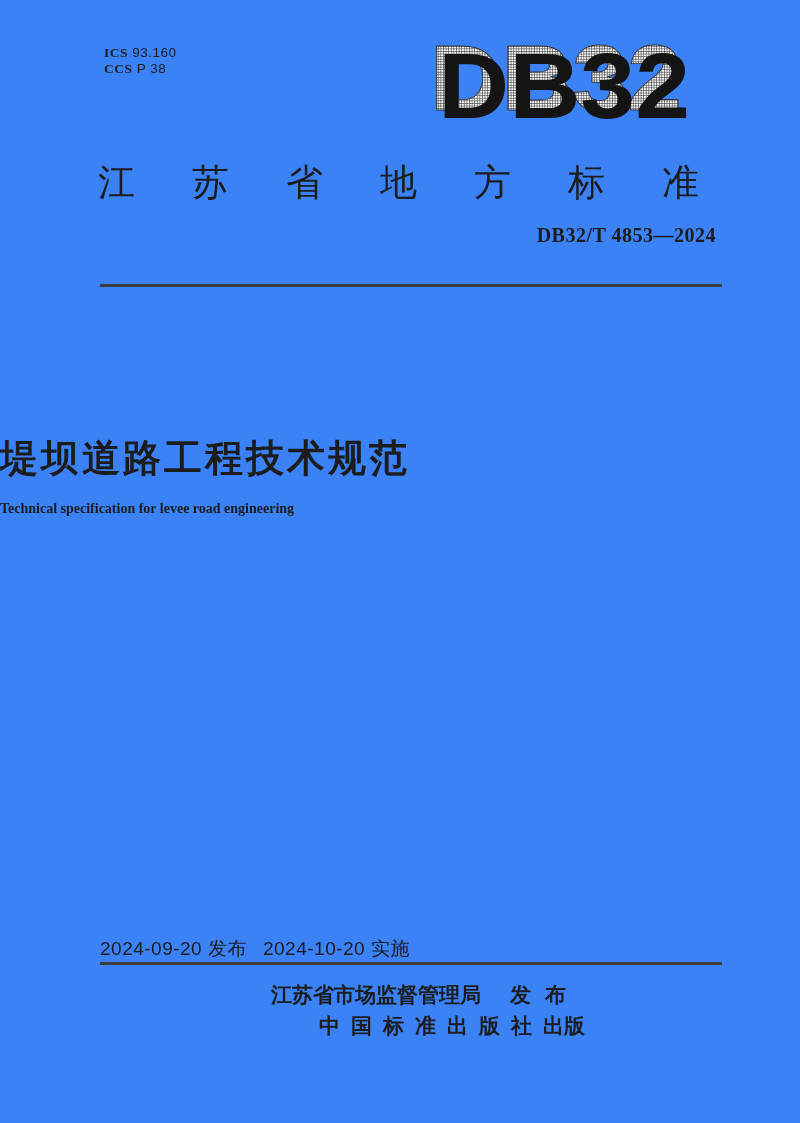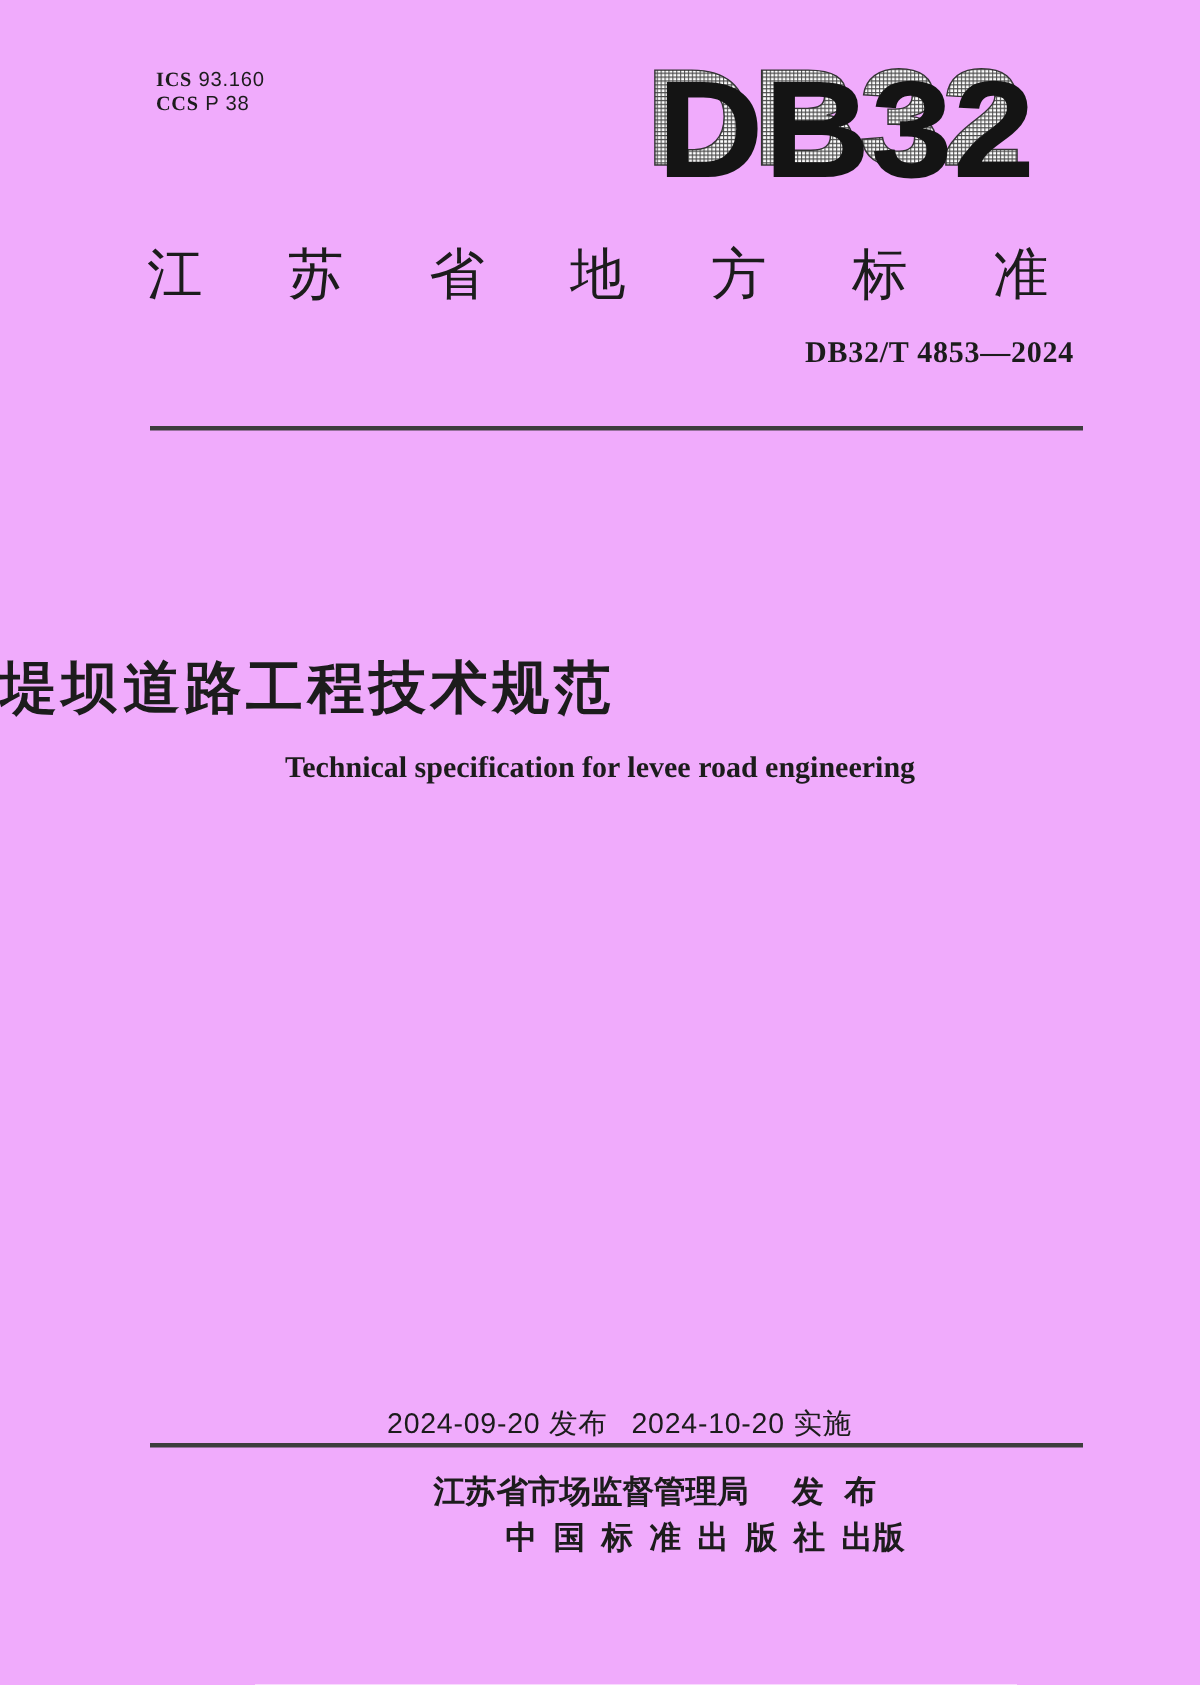--- a/index.html
+++ b/index.html
@@ -4,21 +4,21 @@
 <style>
   html, body {
     margin: 0;
     padding: 0;
     background: #ffffff;
   }
   .page {
     position: relative;
     width: 800px;
     height: 1123px;
-    background: #f0abfc;
+    background: #3b82f6;
     color: #1a1a1a;
     font-family: "Liberation Sans", sans-serif;
     overflow: hidden;
   }
 
   
   .ics-block {
     position: absolute;
     left: 104px;
     top: 45px;
@@ -95,49 +95,49 @@
     font-weight: 600;
     letter-spacing: 3px;
     color: #1c1c1c;
     white-space: nowrap;
   }
   .title-en {
     position: absolute;
     left: 0;
     right: 0;
     top: 501px;
-    text-align: center;
+    text-align: left;
     font-family: "Liberation Serif", serif;
     font-weight: bold;
-    font-size: 20px;
+    font-size: 14px;
     color: #1c1c1c;
     white-space: nowrap;
   }
 
   
   .dates-row {
     position: absolute;
     left: 100px;
     top: 936px;
     width: 626px;
     display: flex;
-    justify-content: center;
+    justify-content: flex-start;
     align-items: baseline;
     font-size: 19px;
     font-weight: 500;
     letter-spacing: 0.5px;
     color: #1c1c1c;
     white-space: nowrap;
     gap: 16px;
   }
 
   
   .publishers {
     position: absolute;
-    left: 289px;
+    left: 271px;
     top: 984px;
     width: 295px;
   }
   .pub-row {
     display: flex;
     justify-content: space-between;
     align-items: baseline;
     font-size: 21px;
     font-weight: 600;
     line-height: 22px;

